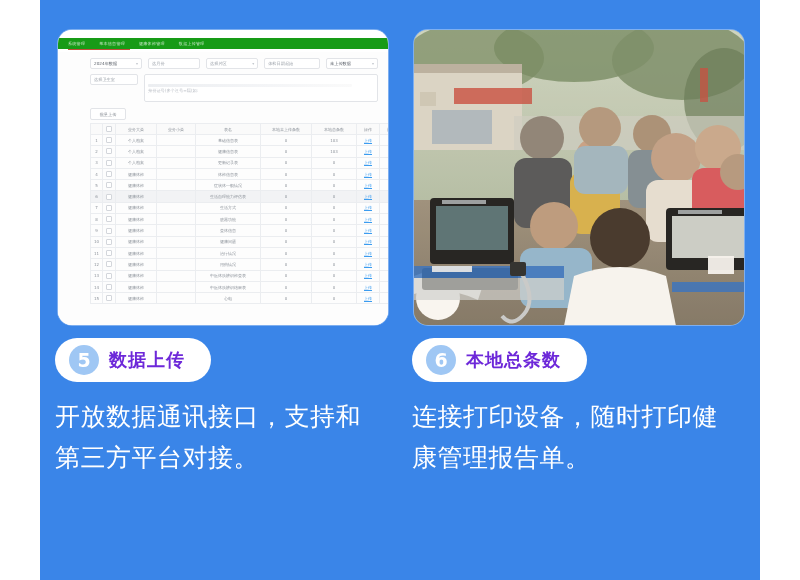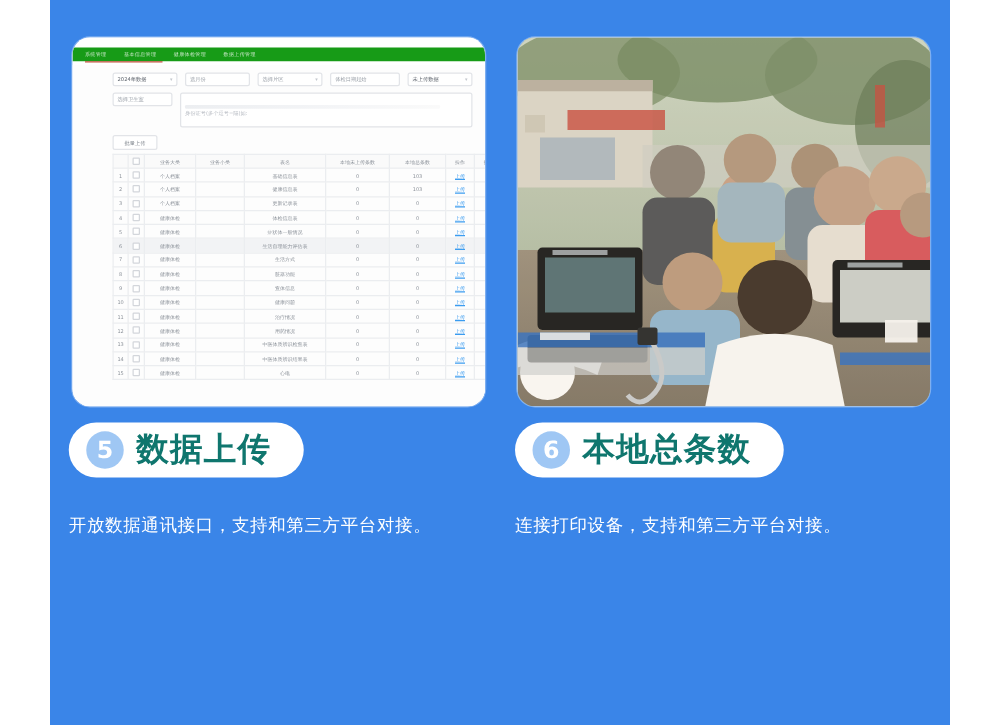--- a/index.html
+++ b/index.html
@@ -137,25 +137,25 @@
     background:#ffffff;border-radius:26px;
     padding:7px 26px 7px 14px;
   }
   .badge{
     width:30px;height:30px;border-radius:50%;
     background:#9fc7f4;
     display:flex;align-items:center;justify-content:center;
     color:#ffffff;font-size:19px;font-weight:700;line-height:1;
   }
   .pill-title{
-    color:#0f766e;font-size:26px;font-weight:700;letter-spacing:1px;line-height:1;
+    color:#6d28d9;font-size:18px;font-weight:700;letter-spacing:1px;line-height:1;
   }
   .desc{
-    margin-top:28px;
-    color:#ffffff;font-size:14px;line-height:1.65;letter-spacing:.5px;
+    margin-top:14px;
+    color:#ffffff;font-size:25px;line-height:1.65;letter-spacing:.5px;
     width:330px;
   }
 </style>
 </head>
 <body>
 
 <div class="page">
   <div class="blue-bg"></div>
 
   <div class="cards">
@@ -486,16 +486,16 @@
       <div class="pill-title">数据上传</div>
     </div>
     <div class="desc">开放数据通讯接口，支持和第三方平台对接。</div>
   </div>
 
   <div class="sec s6">
     <div class="pill">
       <div class="badge">6</div>
       <div class="pill-title">本地总条数</div>
     </div>
-    <div class="desc">连接打印设备，支持和第三方平台对接。</div>
+    <div class="desc">连接打印设备，随时打印健康管理报告单。</div>
   </div>
 
 </div>
 
 </body></html>

